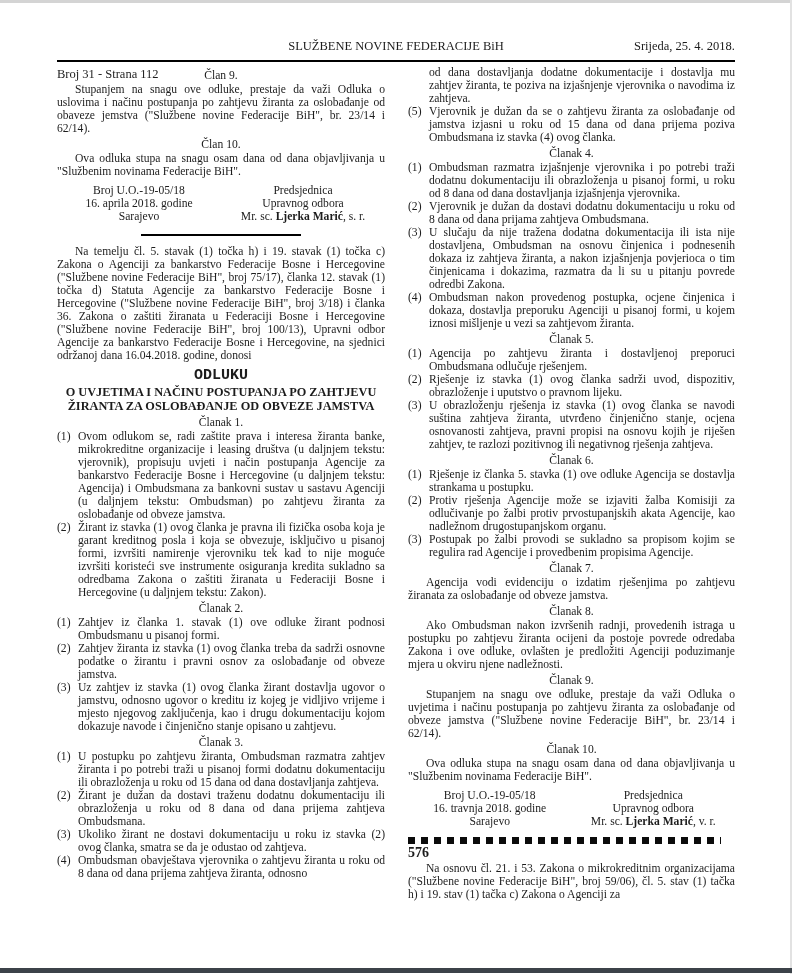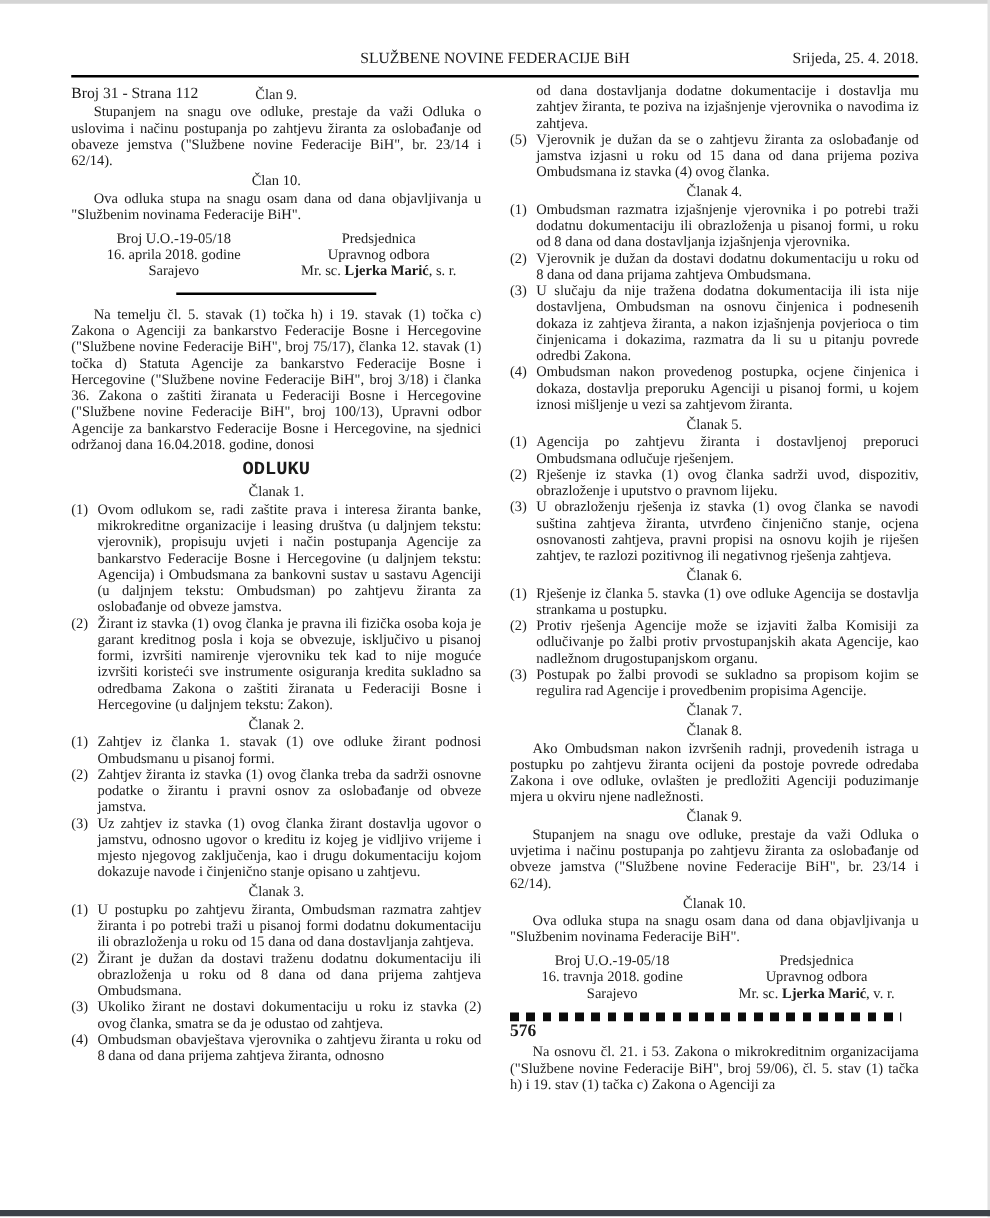--- a/index.html
+++ b/index.html
@@ -73,20 +73,21 @@
       </div>
       <div class="sig-col">
         <div>Predsjednica</div>
         <div>Upravnog odbora</div>
         <div><span>Mr. sc. </span><b>Ljerka Marić</b><span>, s. r.</span></div>
       </div>
     </div>
     <div class="rule-sep"></div>
     <p class="para">Na temelju čl. 5. stavak (1) točka h) i 19. stavak (1) točka c) Zakona o Agenciji za bankarstvo Federacije Bosne i Hercegovine ("Službene novine Federacije BiH", broj 75/17), članka 12. stavak (1) točka d) Statuta Agencije za bankarstvo Federacije Bosne i Hercegovine ("Službene novine Federacije BiH", broj 3/18) i članka 36. Zakona o zaštiti žiranata u Federaciji Bosne i Hercegovine ("Službene novine Federacije BiH", broj 100/13), Upravni odbor Agencije za bankarstvo Federacije Bosne i Hercegovine, na sjednici održanoj dana 16.04.2018. godine, donosi</p>
     <div class="decision-title">ODLUKU</div>
+    <div class="decision-subtitle">O UVJETIMA I NAČINU POSTUPANJA PO ZAHTJEVU ŽIRANTA ZA OSLOBAĐANJE OD OBVEZE JAMSTVA</div>
     <div class="article-heading">Članak 1.</div>
     <div class="item">
       <span class="num">(1)</span>
       <span class="txt">Ovom odlukom se, radi zaštite prava i interesa žiranta banke, mikrokreditne organizacije i leasing društva (u daljnjem tekstu: vjerovnik), propisuju uvjeti i način postupanja Agencije za bankarstvo Federacije Bosne i Hercegovine (u daljnjem tekstu: Agencija) i Ombudsmana za bankovni sustav u sastavu Agenciji (u daljnjem tekstu: Ombudsman) po zahtjevu žiranta za oslobađanje od obveze jamstva.</span>
     </div>
     <div class="item">
       <span class="num">(2)</span>
       <span class="txt">Žirant iz stavka (1) ovog članka je pravna ili fizička osoba koja je garant kreditnog posla i koja se obvezuje, isključivo u pisanoj formi, izvršiti namirenje vjerovniku tek kad to nije moguće izvršiti koristeći sve instrumente osiguranja kredita sukladno sa odredbama Zakona o zaštiti žiranata u Federaciji Bosne i Hercegovine (u daljnjem tekstu: Zakon).</span>
     </div>
     <div class="article-heading">Članak 2.</div>
@@ -163,20 +164,21 @@
     </div>
     <div class="item">
       <span class="num">(2)</span>
       <span class="txt">Protiv rješenja Agencije može se izjaviti žalba Komisiji za odlučivanje po žalbi protiv prvostupanjskih akata Agencije, kao nadležnom drugostupanjskom organu.</span>
     </div>
     <div class="item">
       <span class="num">(3)</span>
       <span class="txt">Postupak po žalbi provodi se sukladno sa propisom kojim se regulira rad Agencije i provedbenim propisima Agencije.</span>
     </div>
     <div class="article-heading">Članak 7.</div>
+    <p class="para">Agencija vodi evidenciju o izdatim rješenjima po zahtjevu žiranata za oslobađanje od obveze jamstva.</p>
     <div class="article-heading">Članak 8.</div>
     <p class="para">Ako Ombudsman nakon izvršenih radnji, provedenih istraga u postupku po zahtjevu žiranta ocijeni da postoje povrede odredaba Zakona i ove odluke, ovlašten je predložiti Agenciji poduzimanje mjera u okviru njene nadležnosti.</p>
     <div class="article-heading">Članak 9.</div>
     <p class="para">Stupanjem na snagu ove odluke, prestaje da važi Odluka o uvjetima i načinu postupanja po zahtjevu žiranta za oslobađanje od obveze jamstva ("Službene novine Federacije BiH", br. 23/14 i 62/14).</p>
     <div class="article-heading">Članak 10.</div>
     <p class="para">Ova odluka stupa na snagu osam dana od dana objavljivanja u "Službenim novinama Federacije BiH".</p>
     <div class="signature">
       <div class="sig-col">
         <div>Broj U.O.-19-05/18</div>
         <div>16. travnja 2018. godine</div>

